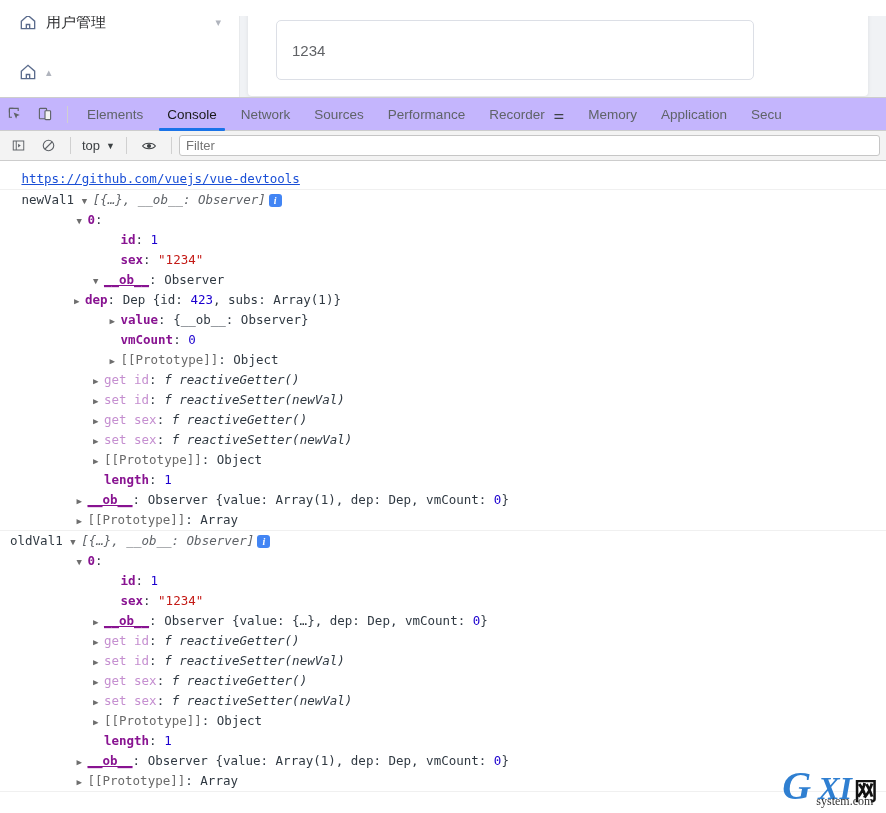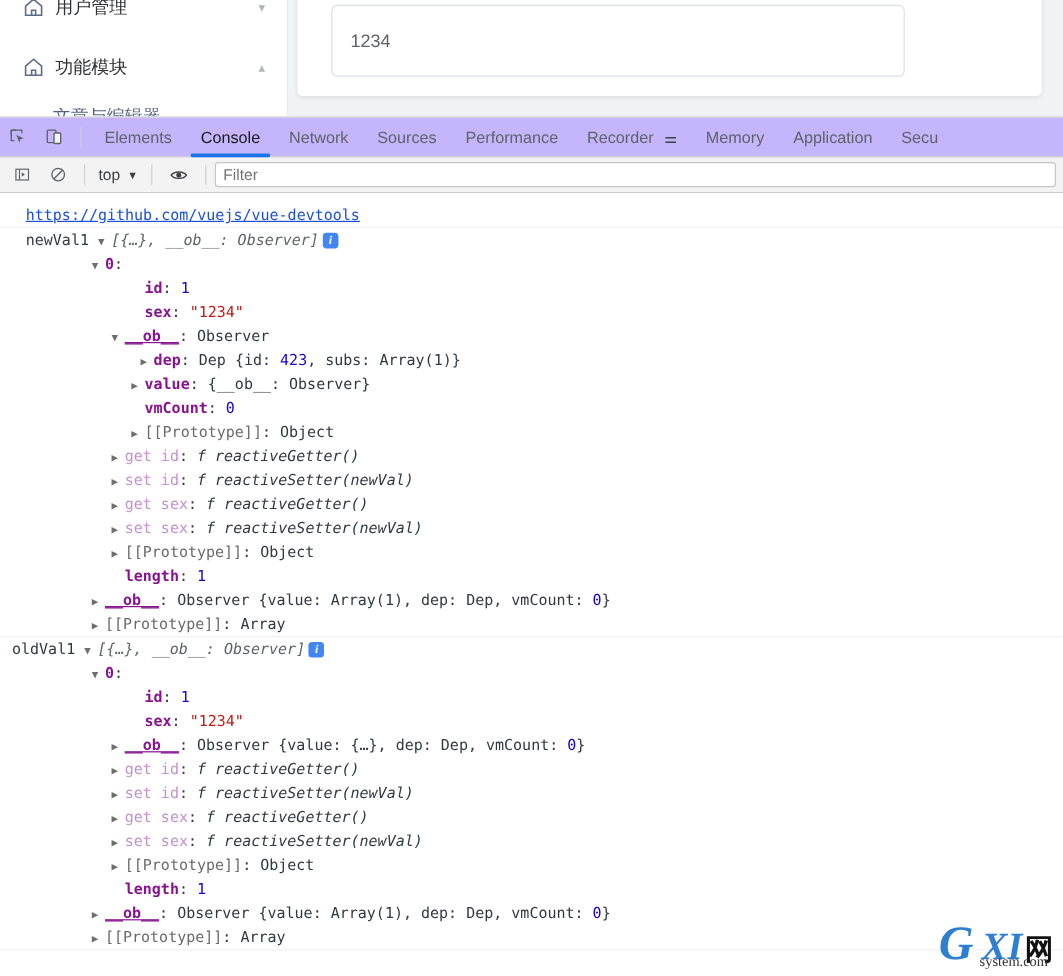--- a/index.html
+++ b/index.html
@@ -7,21 +7,21 @@
   body {
     width: 886px; height: 813px;
     font-family: "Liberation Sans", sans-serif;
     background: #ffffff;
     overflow: hidden;
     position: relative;
   }
 
   
   #app-region {
-    position:absolute; left:0; top:0; width:886px; height:100px;
+    position:absolute; left:0; top:16px; width:886px; height:100px;
     background:#f0f2f5; overflow:hidden;
   }
   #sidebar {
     position:absolute; left:0; top:0; width:240px; height:100px;
     background:#ffffff; border-right:1px solid #e8eaec;
   }
   .menu-item {
     display:flex; align-items:center; height:40px; padding:0 18px;
     color:#303133; font-size:15px; white-space:nowrap;
   }
@@ -147,21 +147,20 @@
       <span class="mi-arrow">▾</span>
     </div>
 
     <div class="menu-item" style="margin-top:10px;">
       <span class="mi-icon">
         <svg viewBox="0 0 24 24" width="20" height="20" fill="none" stroke="#5a6b8c" stroke-width="1.6">
           <path d="M4 11 L12 4 L20 11 V20 H4 Z"></path>
             <path d="M10 20 v-5 h4 v5"></path>
         </svg>
       </span>
-      <span class="mi-label">功能模块</span>
       <span class="mi-arrow">▴</span>
     </div>
 
     <div class="menu-item cut" style="margin-top:14px;padding-left:44px;overflow:hidden;height:14px;">
       <span class="mi-label" style="font-size:15px;line-height:15px;">文章与编辑器</span>
     </div>
   </div>
 
   <div id="content-panel">
     <input id="value-input" type="text" value="1234" style="">
@@ -236,21 +235,21 @@
         <div style="height: 8px; overflow: hidden;"></div>
         <div class="msg-group">
           <div class="cline" style="padding-left: 21.45px;"><span class="link">https://github.com/vuejs/vue-devtools</span></div>
         </div>
         <div class="msg-group">
           <div class="cline" style="padding-left: 21.45px;"><span class="lbl">newVal1 </span><span class="tri open"></span><span class="prev">[{…}, __ob__: Observer]</span><span class="ibadge">i</span></div>
           <div class="cline" style="padding-left: 76.45px;"><span class="tri open"></span><span class="prop">0</span><span class="plain">:</span></div>
           <div class="cline" style="padding-left: 109.45px;"><span class="tri blank"></span><span class="prop">id</span><span class="plain">: </span><span class="num">1</span></div>
           <div class="cline" style="padding-left: 109.45px;"><span class="tri blank"></span><span class="prop">sex</span><span class="plain">: </span><span class="str">"1234"</span></div>
           <div class="cline" style="padding-left: 92.95px;"><span class="tri open"></span><span class="obkey">__ob__</span><span class="plain">: </span><span class="plain">Observer</span></div>
-          <div class="cline" style="padding-left: 117px;"><span class="tri closed"></span><span class="prop">dep</span><span class="plain">: </span><span class="plain">Dep {</span><span class="plain">id</span><span class="plain">: </span><span class="num">423</span><span class="plain">, subs: </span><span class="plain">Array(1)}</span></div>
+          <div class="cline" style="padding-left: 74px;"><span class="tri closed"></span><span class="prop">dep</span><span class="plain">: </span><span class="plain">Dep {</span><span class="plain">id</span><span class="plain">: </span><span class="num">423</span><span class="plain">, subs: </span><span class="plain">Array(1)}</span></div>
           <div class="cline" style="padding-left: 109.45px;"><span class="tri closed"></span><span class="prop">value</span><span class="plain">: {</span><span class="plain">__ob__</span><span class="plain">: Observer}</span></div>
           <div class="cline" style="padding-left: 109.45px;"><span class="tri blank"></span><span class="prop">vmCount</span><span class="plain">: </span><span class="num">0</span></div>
           <div class="cline" style="padding-left: 109.45px;"><span class="tri closed"></span><span class="proto">[[Prototype]]</span><span class="plain">: Object</span></div>
           <div class="cline" style="padding-left: 92.95px;"><span class="tri closed"></span><span class="accessor">get id</span><span class="plain">: </span><span class="fnkw">f </span><span class="fnname">reactiveGetter()</span></div>
           <div class="cline" style="padding-left: 92.95px;"><span class="tri closed"></span><span class="accessor">set id</span><span class="plain">: </span><span class="fnkw">f </span><span class="fnname">reactiveSetter(newVal)</span></div>
           <div class="cline" style="padding-left: 92.95px;"><span class="tri closed"></span><span class="accessor">get sex</span><span class="plain">: </span><span class="fnkw">f </span><span class="fnname">reactiveGetter()</span></div>
           <div class="cline" style="padding-left: 92.95px;"><span class="tri closed"></span><span class="accessor">set sex</span><span class="plain">: </span><span class="fnkw">f </span><span class="fnname">reactiveSetter(newVal)</span></div>
           <div class="cline" style="padding-left: 92.95px;"><span class="tri closed"></span><span class="proto">[[Prototype]]</span><span class="plain">: Object</span></div>
           <div class="cline" style="padding-left: 92.95px;"><span class="tri blank"></span><span class="prop">length</span><span class="plain">: </span><span class="num">1</span></div>
           <div class="cline" style="padding-left: 76.45px;"><span class="tri closed"></span><span class="obkey">__ob__</span><span class="plain">: </span><span class="plain">Observer {value: Array(1), dep: Dep, vmCount: </span><span class="num">0</span><span class="plain">}</span></div>

